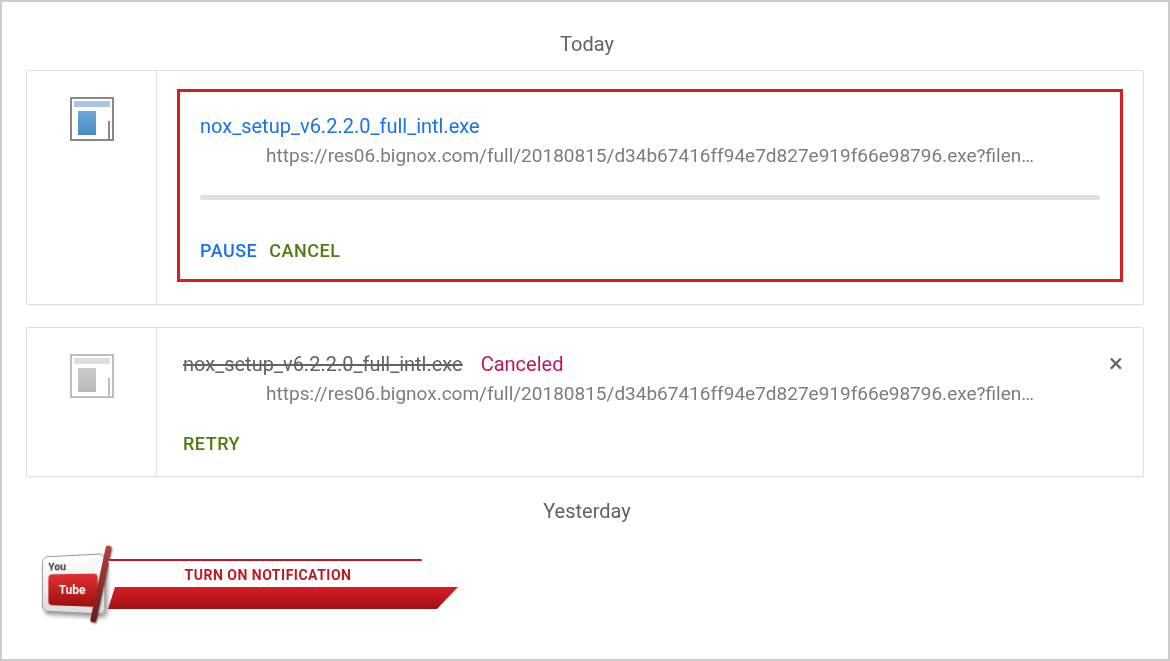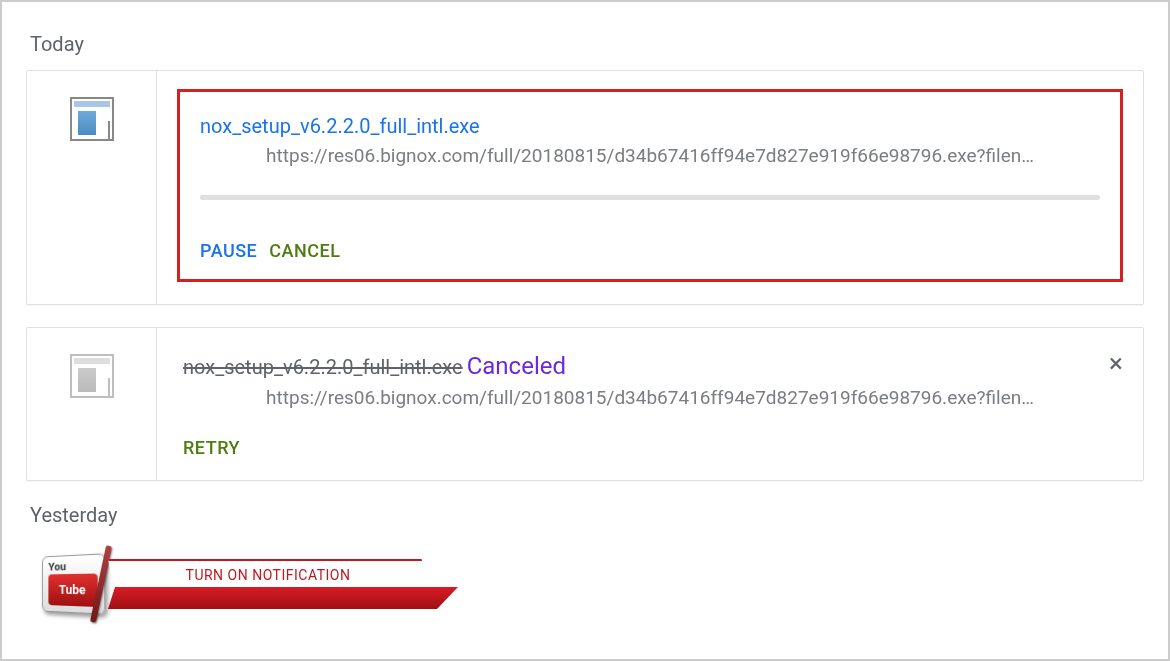--- a/index.html
+++ b/index.html
@@ -10,20 +10,21 @@
   height: 661px;
   border: 2px solid #ccc;
   position: relative;
   overflow: hidden;
 }
 .container { padding: 12px 24px; }
 .section-label {
   font-size: 20px;
   color: #5f6368;
   margin: 18px 0 14px 4px;
+  text-align: center;
 }
 .card {
   display: flex;
   background: #fff;
   border: 1px solid #e0e0e0;
   border-radius: 2px;
   margin-bottom: 22px;
   box-shadow: 0 1px 1px rgba(0,0,0,0.04);
 }
 .icon-col {
@@ -66,22 +67,23 @@
   color: #1a73e8;
   font-size: 20px;
   margin-bottom: 6px;
 }
 .filename.canceled {
   color: #5f6368;
   text-decoration: line-through;
   display: inline;
 }
 .canceled-label {
-  color: #6d28d9;
-  font-size: 24px;
+  color: #be185d;
+  font-size: 20px;
+  margin-left: 14px;
 }
 .url {
   color: #7a7d82;
   font-size: 19px;
   margin-bottom: 28px;
   white-space: nowrap;
   overflow: hidden;
   text-overflow: ellipsis;
   text-align: center;
 }
@@ -154,21 +156,21 @@
   margin-left: 4px;
 }
 .ribbon .top {
   background: #fff;
   border-top: 2px solid #c01820;
   height: 30px;
   width: 320px;
   display: flex; align-items: center; justify-content: center;
   color: #c01820;
   font-size: 14px;
-  font-weight: 400;
+  font-weight: 700;
   letter-spacing: 0.5px;
   clip-path: polygon(0 0, 98% 0, 100% 100%, 2% 100%);
 }
 .ribbon .bot {
   background: linear-gradient(#d81c24, #a01016);
   height: 22px;
   width: 350px;
   margin-top: -2px;
   clip-path: polygon(2% 0, 100% 0, 94% 100%, 0 100%);
 }

